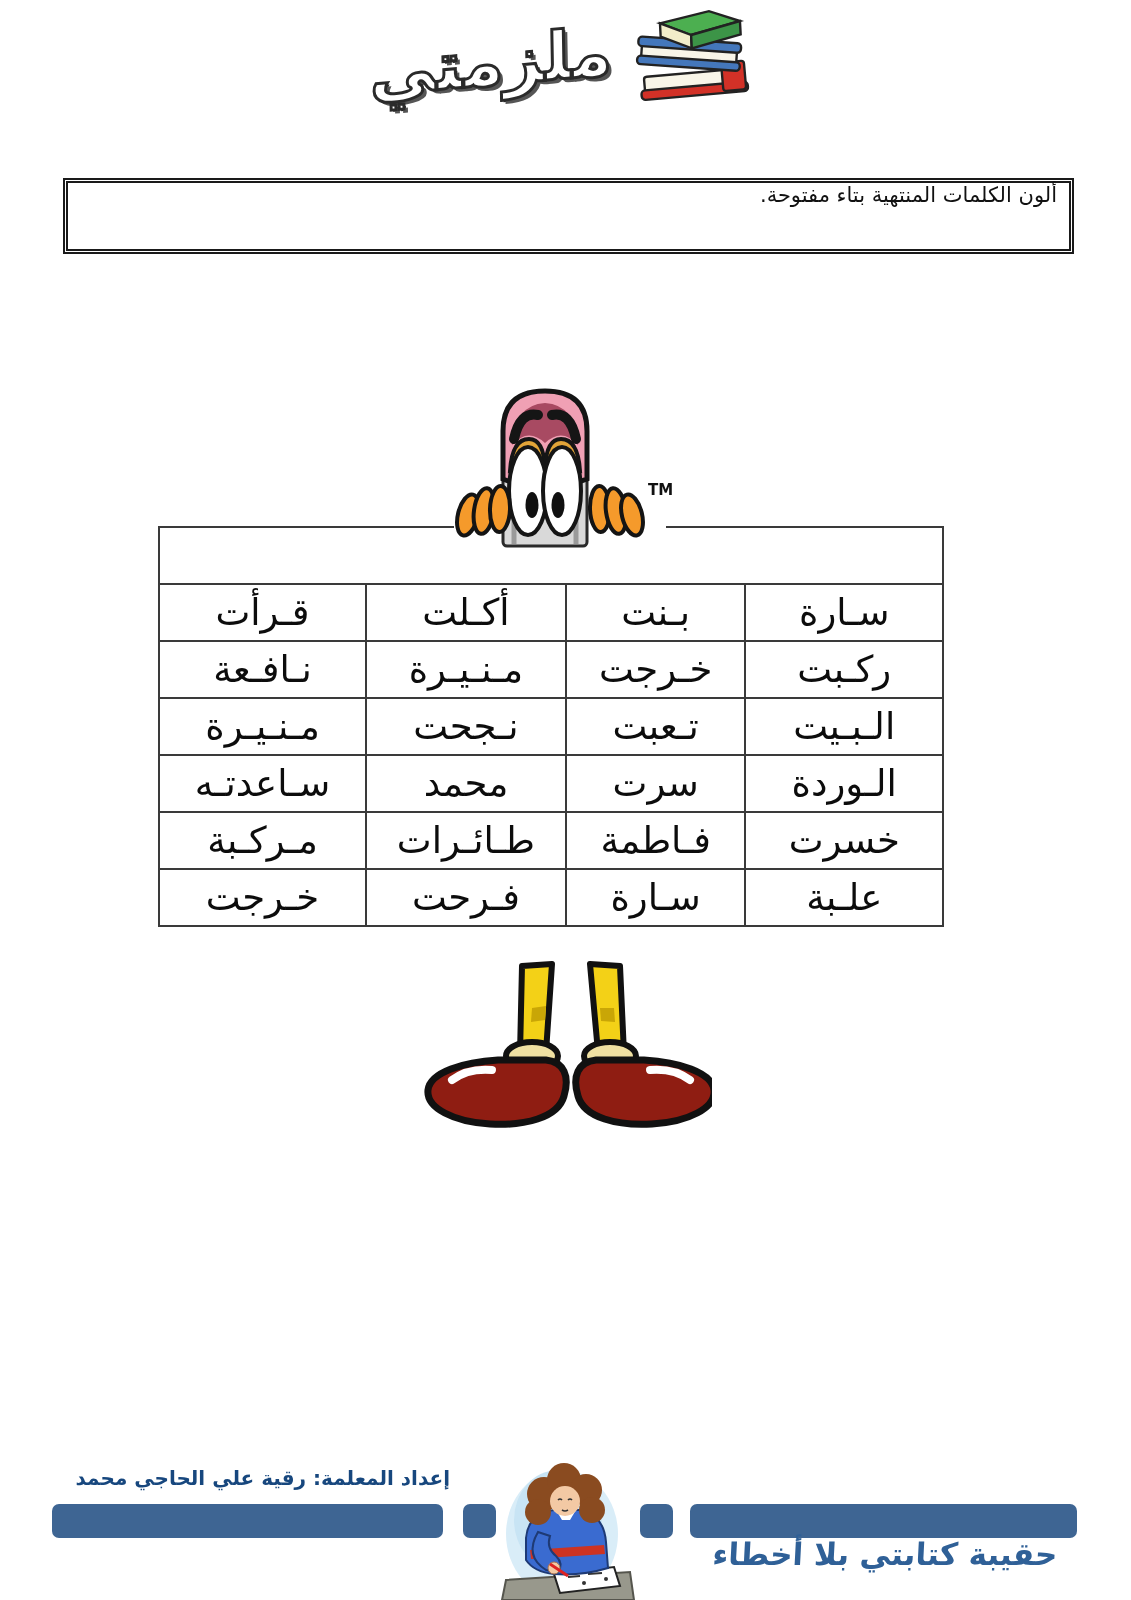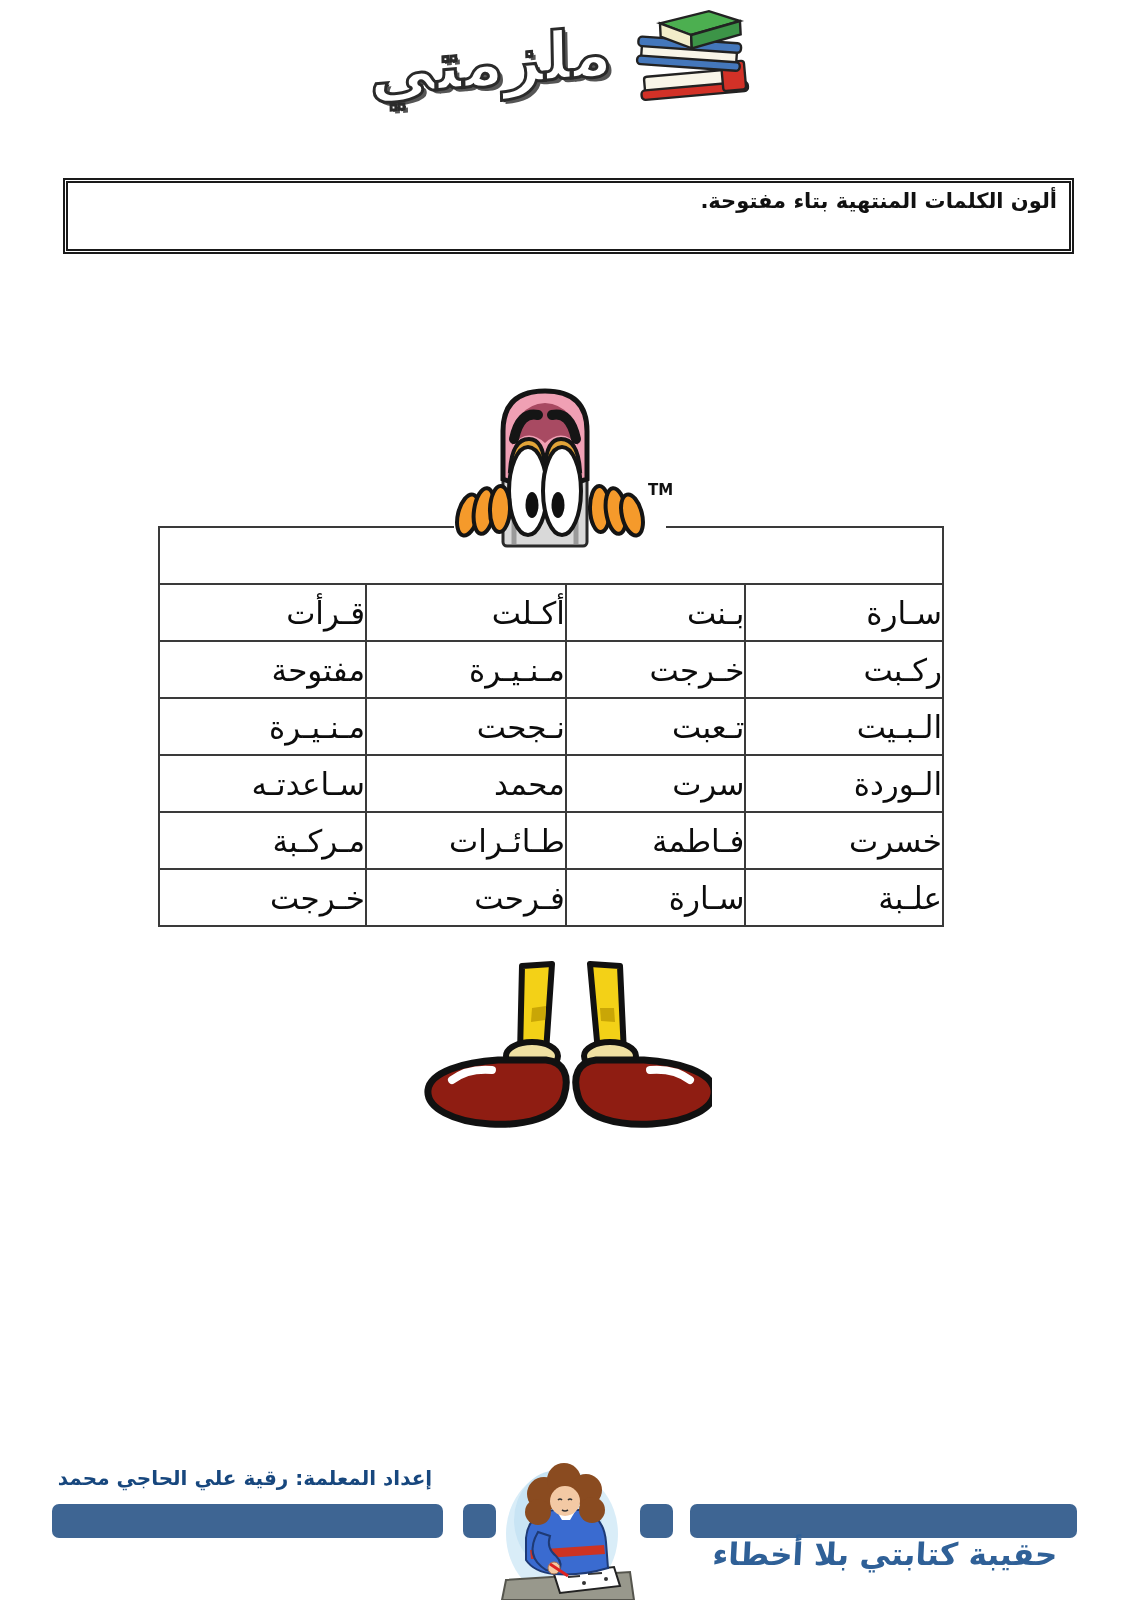--- a/index.html
+++ b/index.html
@@ -15,46 +15,46 @@
     text-shadow:4px 4px 0 #555, 2px 2px 0 #222;
     transform:rotate(-5deg) skewX(-4deg);
     letter-spacing:4px;line-height:1;padding-top:10px;
   }
   
   .instruction-box{
     position:absolute;left:63px;top:178px;width:1001px;height:66px;
     border:5px double #1a1a1a;direction:rtl;
   }
   .instruction-text{
-    font-size:21px;font-weight:bold;color:#111;padding:6px 12px 0 0;text-align:right;
+    font-size:21px;font-weight:normal;color:#111;padding:0 12px 0 0;text-align:right;
   }
   
   .eraser-char{position:absolute;left:448px;top:383px;width:262px;height:168px;z-index:3;}
   
   table.word-table{
     position:absolute;left:158px;top:526px;width:786px;z-index:2;
     border-collapse:collapse;direction:rtl;table-layout:fixed;
   }
   table.word-table td{
-    border:2px solid #3a3a3a;text-align:right;vertical-align:middle;
-    font-size:31px;color:#0c0c0c;height:55px;padding:0;
+    border:2px solid #3a3a3a;text-align:center;vertical-align:middle;
+    font-size:37px;color:#0c0c0c;height:55px;padding:0;
     font-family:"DejaVu Sans",sans-serif;
   }
   td.empty-head{height:53px;border-top:2px solid #8a8a8a;}
   
   .feet-wrap{position:absolute;left:412px;top:956px;width:300px;height:178px;}
   
   .bar{position:absolute;top:1504px;height:34px;background:#3e6593;border-radius:7px;}
   .bar-left{left:52px;width:391px;}
   .bar-sq1{left:463px;width:33px;}
   .bar-sq2{left:640px;width:33px;}
   .bar-right{left:690px;width:387px;}
   .girl-wrap{position:absolute;left:498px;top:1460px;width:140px;height:140px;z-index:4;}
   .prepared-by{
-    position:absolute;left:40px;top:1466px;width:410px;text-align:center;direction:rtl;
+    position:absolute;left:40px;top:1466px;width:410px;direction:rtl;
     font-size:20px;font-weight:bold;color:#17477e;
   }
   .series-title{
     position:absolute;left:690px;top:1536px;width:390px;text-align:center;direction:rtl;
     font-size:31px;font-weight:bold;color:#2f6097;transform:skewX(-3deg);
   }
 </style>
 </head>
 <body>
 
@@ -141,21 +141,21 @@
     <tr>
       <td>سـارة</td>
       <td>بـنت</td>
       <td>أكـلت</td>
       <td>قـرأت</td>
     </tr>
     <tr>
       <td>ركـبت</td>
       <td>خـرجت</td>
       <td>مـنـيـرة</td>
-      <td>مفتوحة</td>
+      <td>نـافـعة</td>
     </tr>
     <tr>
       <td>الـبـيت</td>
       <td>تـعبت</td>
       <td>نـجحت</td>
       <td>مـنـيـرة</td>
     </tr>
     <tr>
       <td>الـوردة</td>
       <td>سرت</td>

